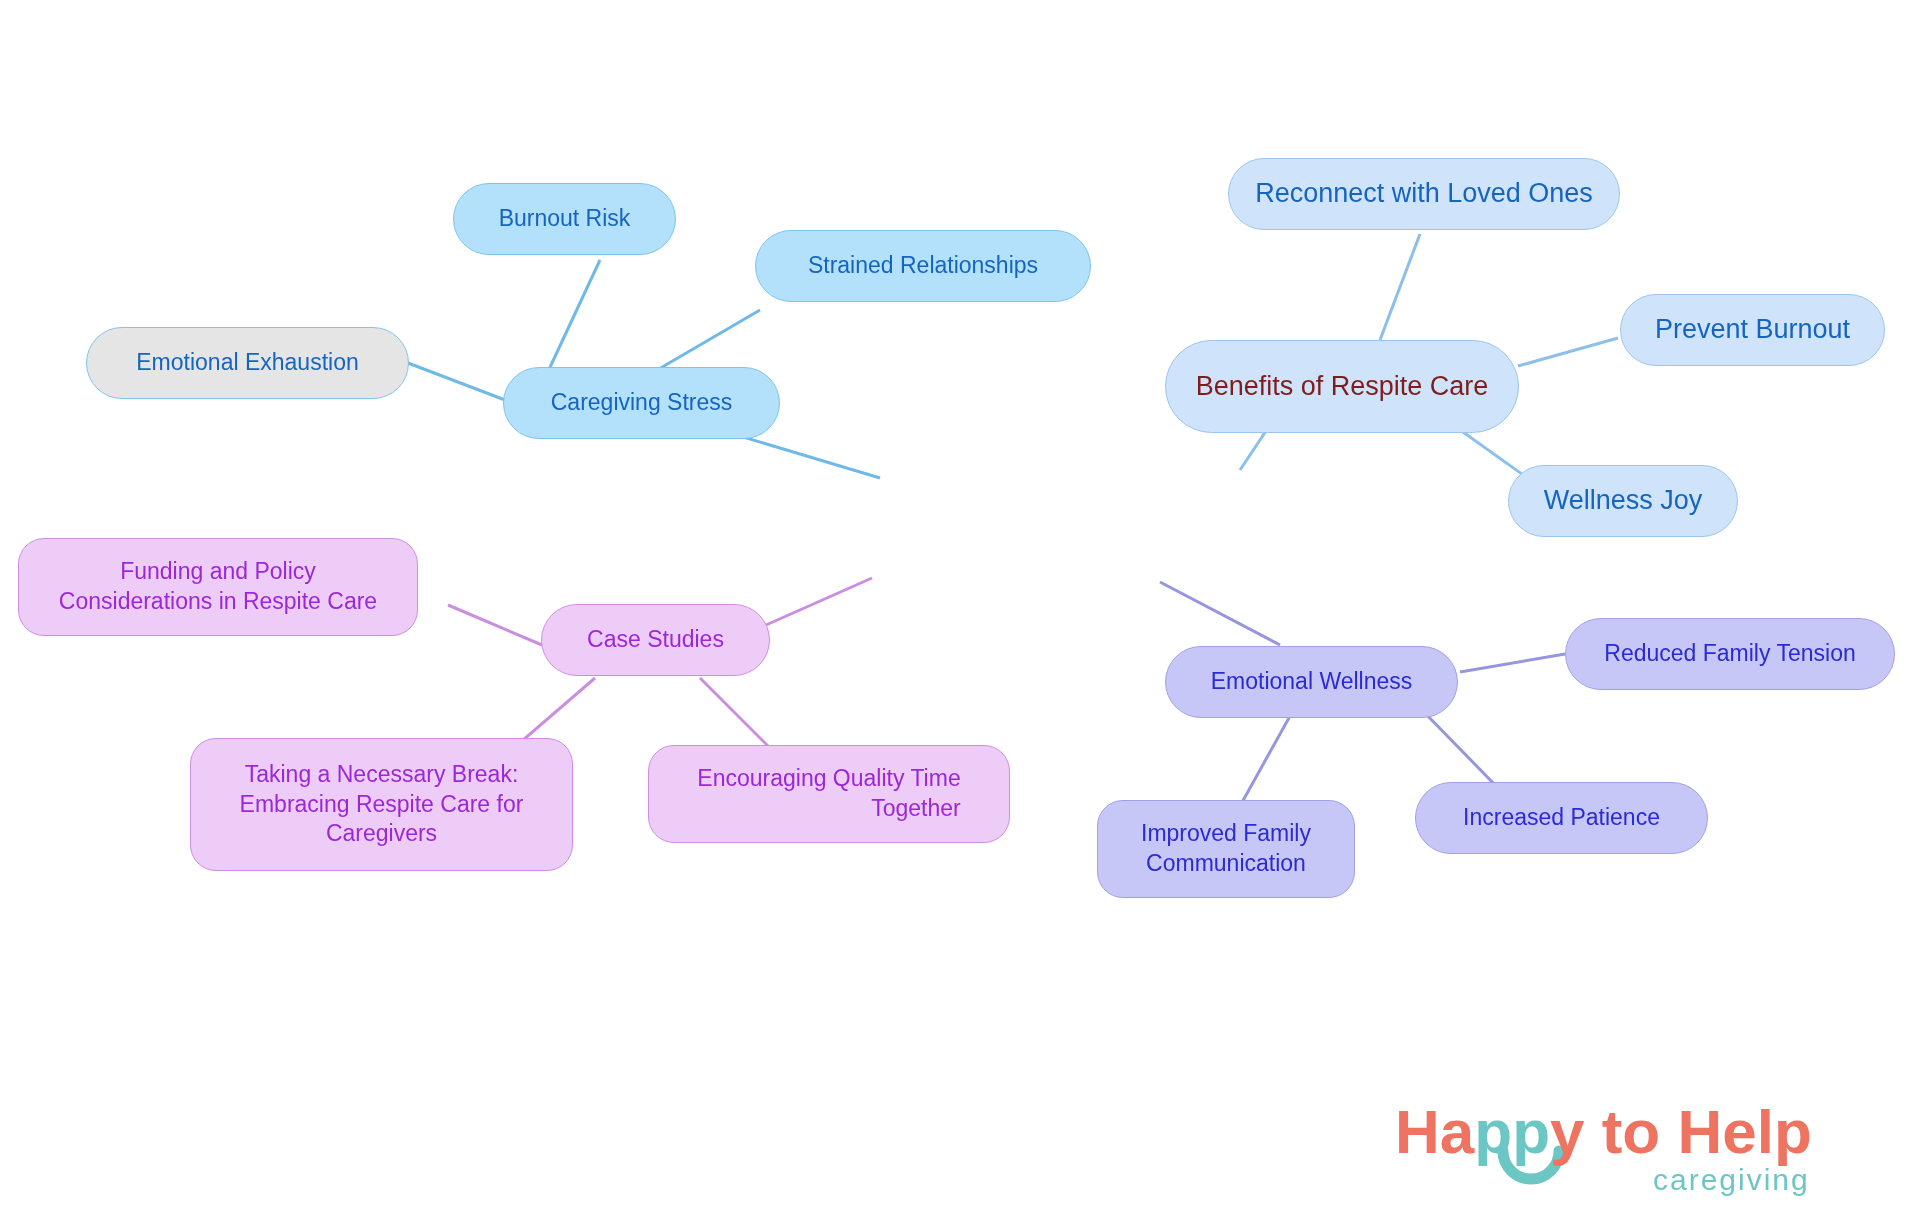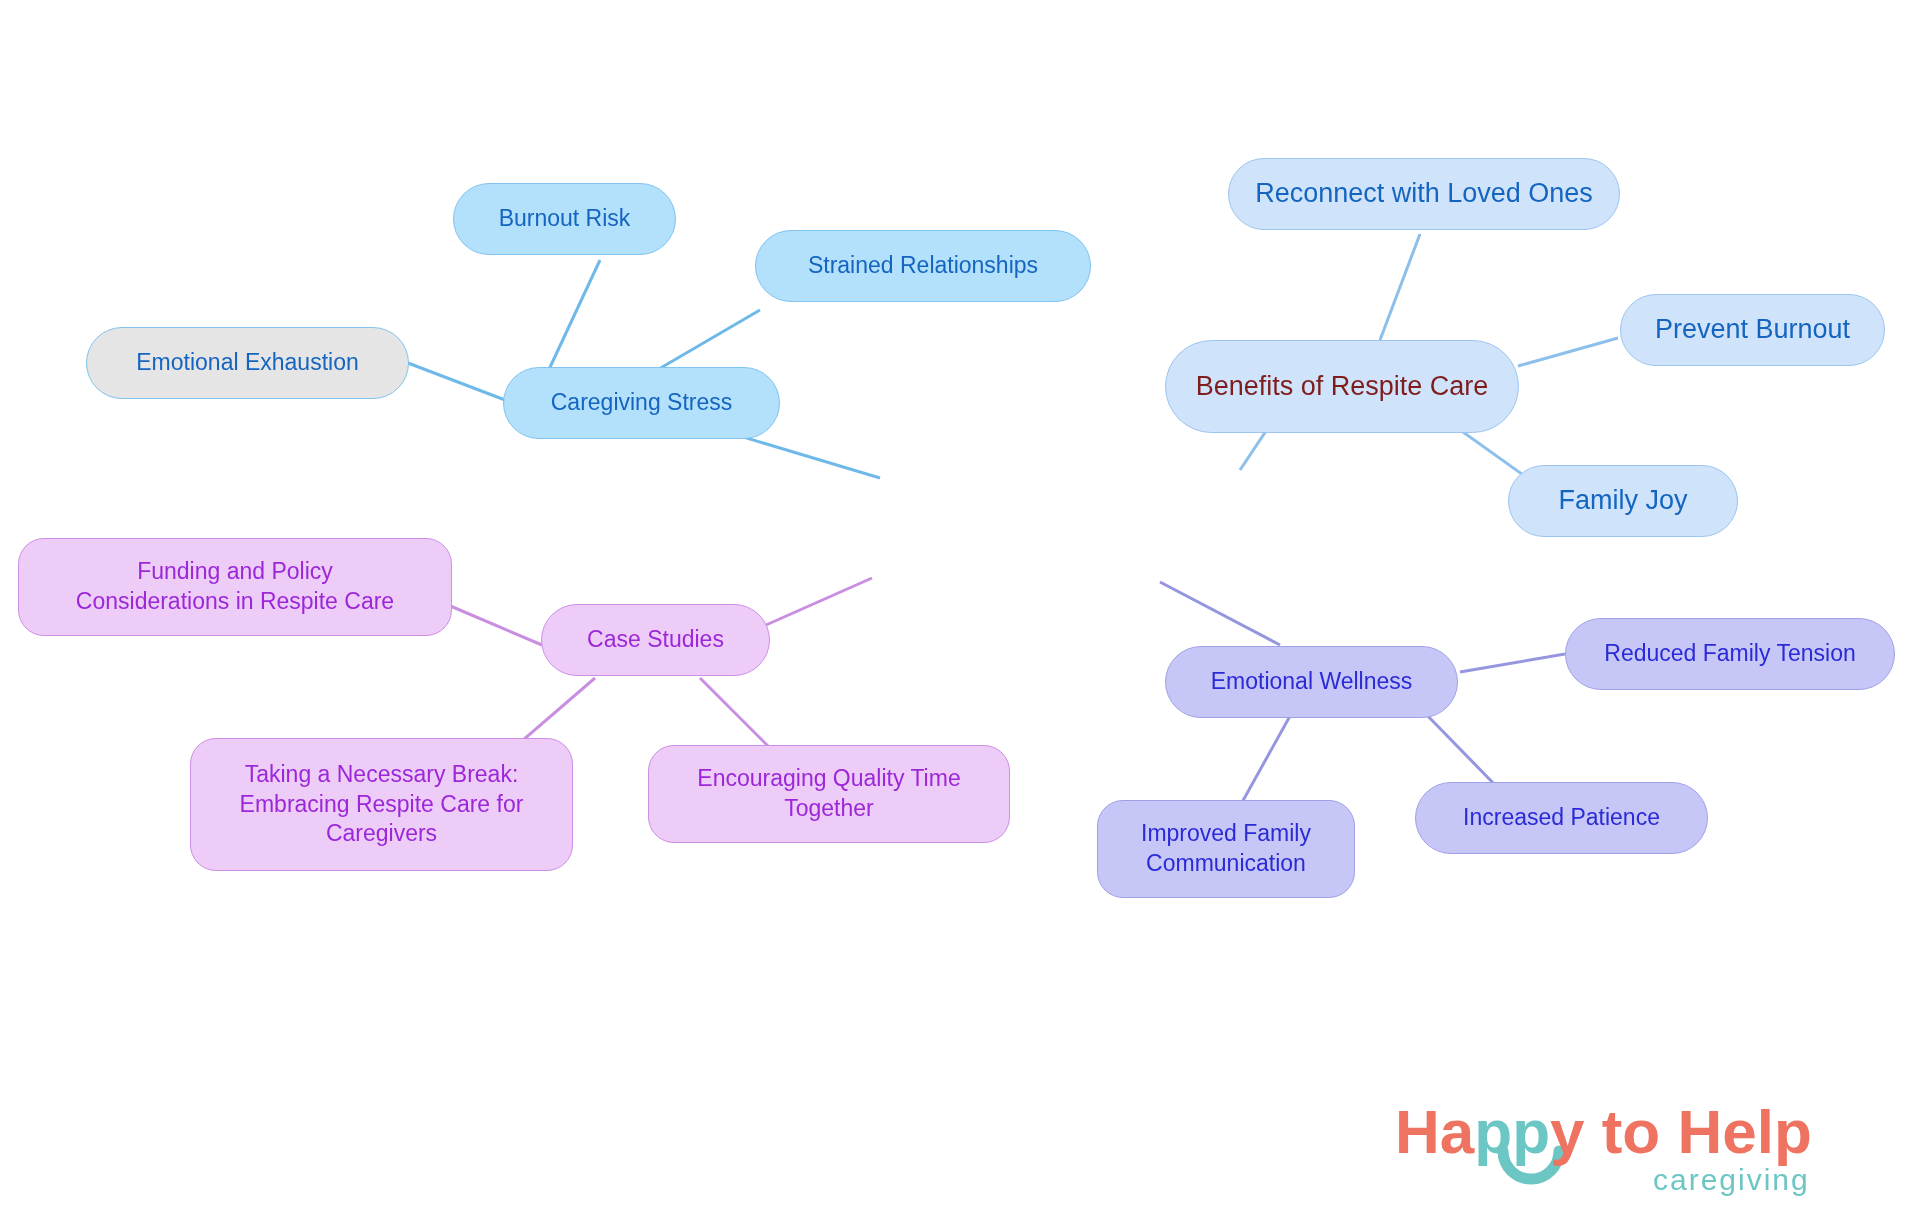--- a/index.html
+++ b/index.html
@@ -149,21 +149,21 @@
 
   <div class="node blueB" style="left: 1228px; top: 158px; width: 392px; height: 72px; background: rgb(207, 228, 251); border-color: rgb(156, 196, 239); color: rgb(21, 101, 192);">
     <span>Reconnect with Loved Ones</span>
   </div>
 
   <div class="node blueB" style="left: 1620px; top: 294px; width: 265px; height: 72px; background: rgb(207, 228, 251); border-color: rgb(156, 196, 239); color: rgb(21, 101, 192);">
     <span>Prevent Burnout</span>
   </div>
 
   <div class="node blueB" style="left: 1508px; top: 465px; width: 230px; height: 72px; background: rgb(207, 228, 251); border-color: rgb(156, 196, 239); color: rgb(21, 101, 192);">
-    <span>Family Joy</span>
+    <span>Wellness Joy</span>
   </div>
 
   <div class="node violet" style="left: 1165px; top: 646px; width: 293px; height: 72px; background: rgb(199, 199, 247); border-color: rgb(160, 160, 232); color: rgb(42, 42, 214);">
     <span>Emotional Wellness</span>
   </div>
 
   <div class="node violet" style="left: 1565px; top: 618px; width: 330px; height: 72px; background: rgb(199, 199, 247); border-color: rgb(160, 160, 232); color: rgb(42, 42, 214);">
     <span>Reduced Family Tension</span>
   </div>
 
@@ -173,32 +173,32 @@
 
   <div class="node violet multiline" style="left: 1097px; top: 800px; width: 258px; height: 98px; background: rgb(199, 199, 247); border-color: rgb(160, 160, 232); color: rgb(42, 42, 214);">
     <span>Improved Family
 Communication</span>
   </div>
 
   <div class="node pink" style="left: 541px; top: 604px; width: 229px; height: 72px; background: rgb(237, 205, 247); border-color: rgb(206, 142, 230); color: rgb(156, 39, 217);">
     <span>Case Studies</span>
   </div>
 
-  <div class="node pink multiline" style="left: 18px; top: 538px; width: 434px; height: 98px; background: rgb(237, 205, 247); border-color: rgb(206, 142, 230); color: rgb(156, 39, 217);">
+  <div class="node pink multiline" style="left: 18px; top: 538px; width: 400px; height: 98px; background: rgb(237, 205, 247); border-color: rgb(206, 142, 230); color: rgb(156, 39, 217);">
     <span>Funding and Policy
 Considerations in Respite Care</span>
   </div>
 
   <div class="node pink multiline" style="left: 190px; top: 738px; width: 383px; height: 133px; background: rgb(237, 205, 247); border-color: rgb(206, 142, 230); color: rgb(156, 39, 217);">
     <span>Taking a Necessary Break:
 Embracing Respite Care for
 Caregivers</span>
   </div>
 
-  <div class="node pink multiline" style="left: 648px; top: 745px; width: 362px; height: 98px; background: rgb(237, 205, 247); border-color: rgb(206, 142, 230); color: rgb(156, 39, 217);">
+  <div class="node pink multiline" style="left: 648px; top: 745px; width: 362px; height: 98px; background: rgb(237, 205, 247); border-color: rgb(206, 142, 230); color: rgb(156, 39, 217); text-align: right;">
     <span>Encouraging Quality Time
 Together</span>
   </div>
 
   <svg id="logo" viewBox="0 0 500 110" xmlns="http://www.w3.org/2000/svg">
 
     <path d="M 108 56 A 28 28 0 0 0 164 56" fill="none" stroke="#6cc6c4" stroke-width="11" stroke-linecap="round"></path>
     <text x="0" y="58" font-family="'Liberation Sans', sans-serif" font-size="62" font-weight="bold">
       <tspan fill="#ee7461">Ha</tspan><tspan fill="#6cc6c4">pp</tspan><tspan fill="#ee7461">y to Help</tspan>
     </text>

